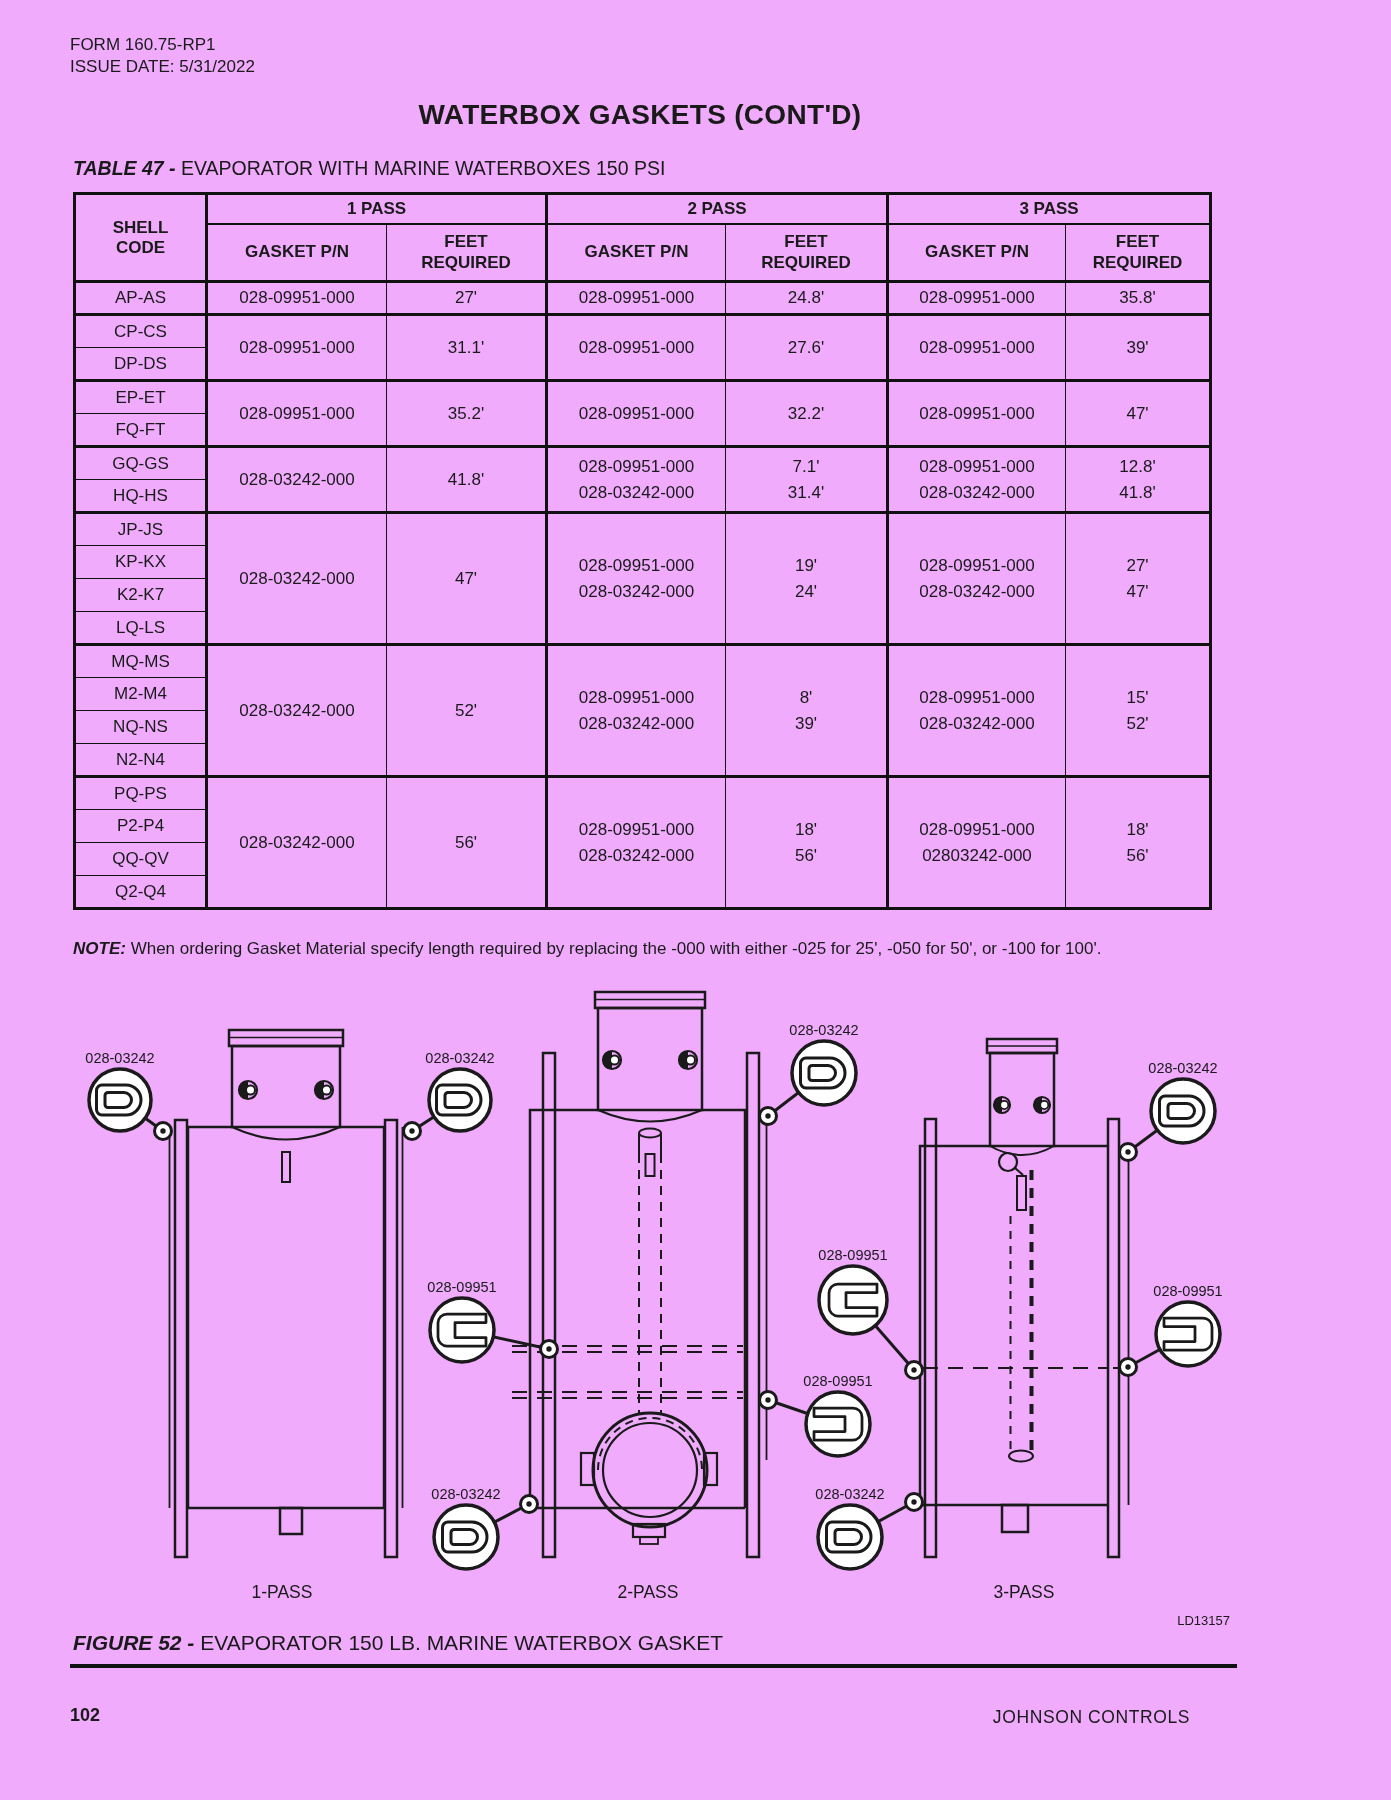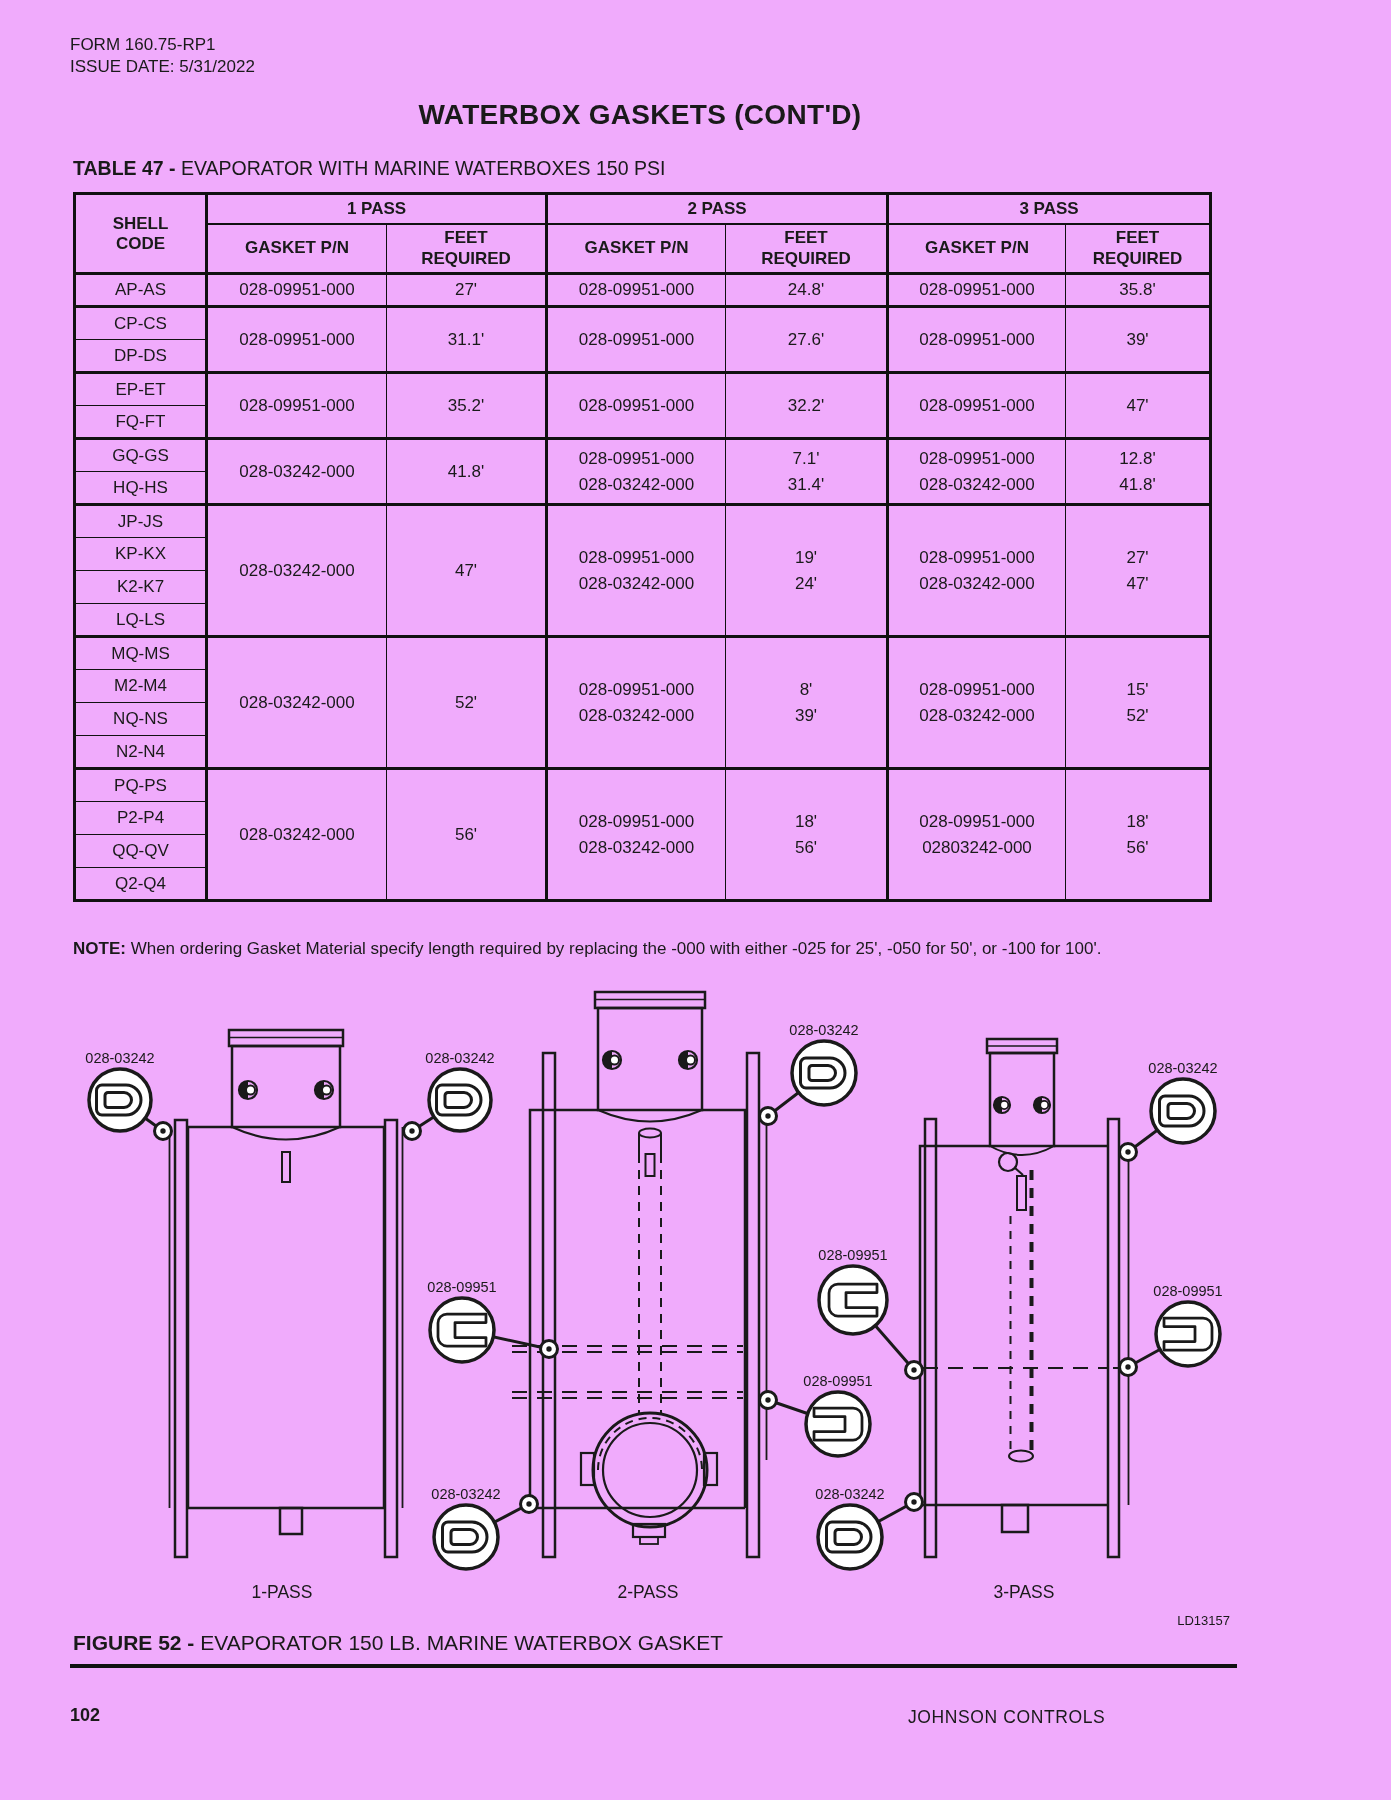--- a/index.html
+++ b/index.html
@@ -1,44 +1,44 @@
 <!DOCTYPE html>
 <html><head>
 <meta charset="utf-8">
 <style>
   * { margin:0; padding:0; box-sizing:border-box; }
   body { background:#888; font-family:"Liberation Sans", sans-serif; }
   .page { position:relative; width:1391px; height:1800px; background:#f0abfc; color:#1a1a1a; overflow:hidden; }
   .doc-header { position:absolute; left:70px; top:34px; font-size:17px; line-height:1.32; }
   .page-title { position:absolute; left:70px; top:99px; width:1140px; text-align:center; font-size:28px; font-weight:bold; letter-spacing:0.3px; }
   .tbl-caption { position:absolute; left:73px; top:157px; font-size:19.5px; }
-  .tbl-caption .lab, .note .lab, .fig-caption .lab { font-weight:bold; }
+  .tbl-caption .lab, .note .lab, .fig-caption .lab { font-weight:bold;font-style:italic; }
   .tbl-wrap { position:absolute; left:73px; top:192px; }
   table { border-collapse:collapse; table-layout:fixed; width:1136px;border-radius:29px; }
   th, td { border:1.5px solid #111; text-align:center; vertical-align:middle; font-size:17px; padding:0 2px; }
   table { border:3px solid #111; }
   thead tr.r1 { height:30px; }
-  thead tr.r2 { height:50px; }
+  thead tr.r2 { height:58px; }
   tbody tr { height:33px; }
   th { font-weight:bold; }
   .shell-h { border-right:3px solid #111; border-bottom:3px solid #111; }
   .pass-h { border-left:3px solid #111; border-bottom:2px solid #111; }
   .sub-pn { border-left:3px solid #111; border-bottom:3px solid #111; }
   .sub-ft { border-bottom:3px solid #111; }
   .feetw { max-width:102px; margin:0 auto; line-height:1.25; }
   td.shell { font-weight:normal; }
   td.col-pn { border-left:3px solid #111; }
   tr.gstart td { border-top:3px solid #111; }
   td .l2 { line-height:26px; }
   .note { position:absolute; left:73px; top:922px; width:1190px; font-size:17px;margin-top:17px; }
   .fig-caption { position:absolute; left:73px; top:1631px; font-size:21px; }
   .ld-id { position:absolute; left:1060px; top:1613px; width:170px; text-align:right; font-size:13px; }
   .hrule { position:absolute; left:70px; top:1664px; width:1167px; height:4px; background:#111; }
   .pageno { position:absolute; left:70px; top:1705px; font-size:18px; font-weight:bold; }
-  .company { position:absolute; left:908px; top:1707px; width:325px; text-align:left; font-size:17.5px; letter-spacing:0.6px; }
+  .company { position:absolute; left:929px; top:1707px; width:325px; text-align:center; font-size:17.5px; letter-spacing:0.6px; }
   svg text { font-family:"Liberation Sans", sans-serif; fill:#1a1a1a; stroke:none; }
   .callout-label { font-size:14.5px; }
   .pass-label { font-size:17.5px; }
 </style>
 </head>
 <body>
 
 <div class="page">
 
   <div class="doc-header">

